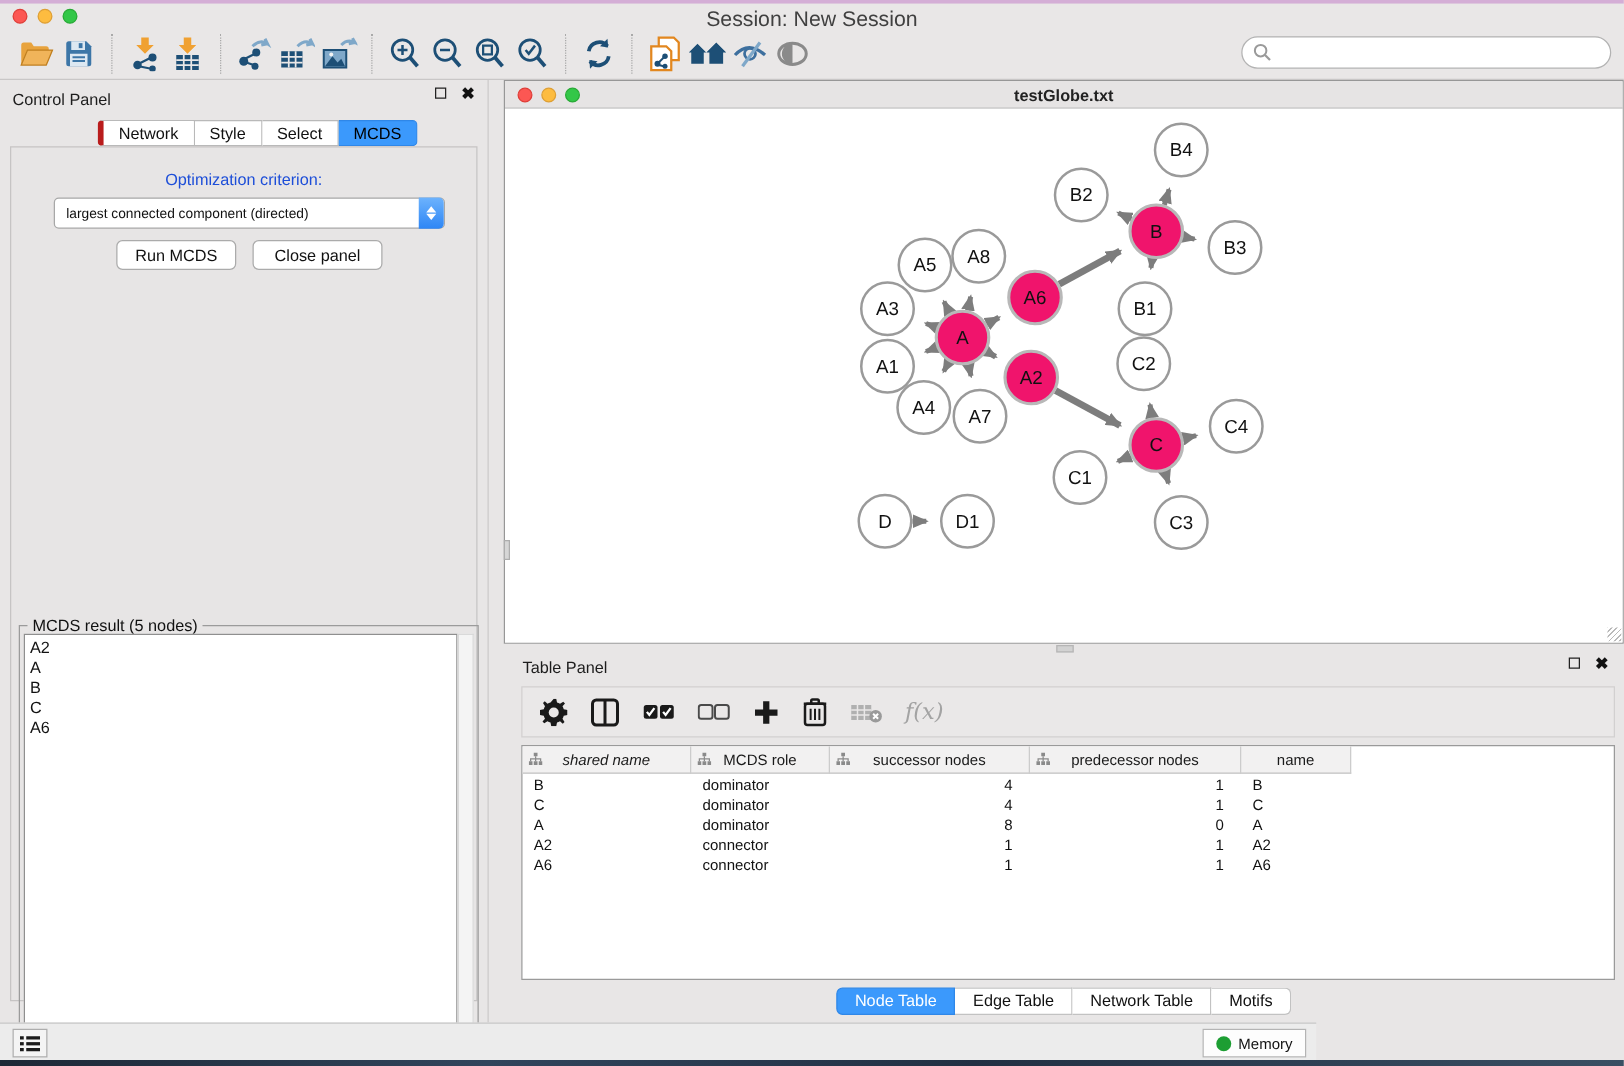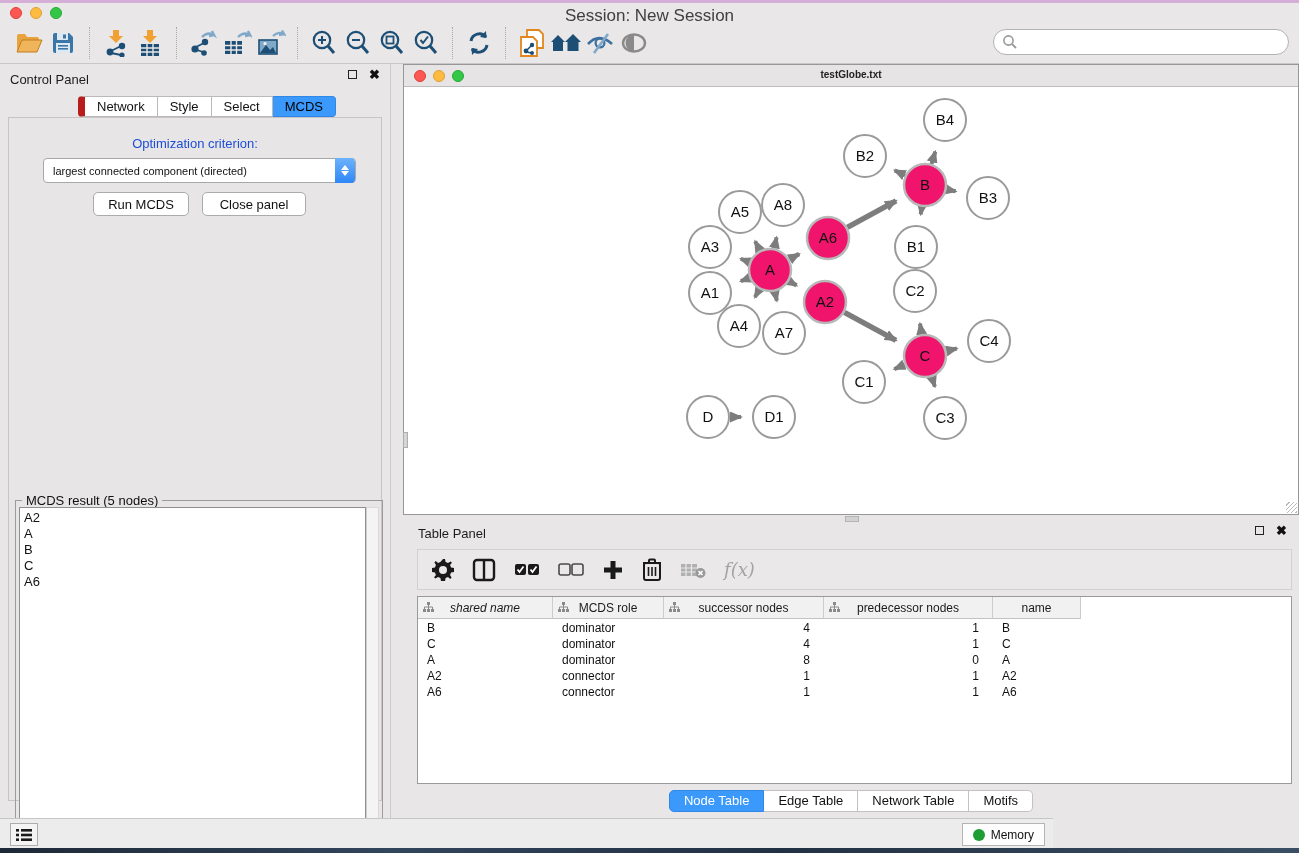--- a/index.html
+++ b/index.html
@@ -30,21 +30,21 @@
   .float-box { width:9px; height:9px; border:1.5px solid #222; display:inline-block; }
   .close-x { font-size:13px; font-weight:bold; color:#111; line-height:9px; }
 
   
   .control-panel { position:absolute; left:0; top:64px; width:391px; height:754px; background:#e8e6e6;
     border-right:1px solid #cccaca; }
   .cp-title { position:absolute; left:10px; top:8px; font-size:13px; color:#1d1d1d; }
   .cp-tabs { position:absolute; left:78px; top:32px; display:flex; height:21px; }
   .cp-tab { background:#fff; border:1px solid #b9b9b9; border-left:none; font-size:13px; color:#111;
     padding:2px 12px 0 12px; height:21px; }
-  .cp-tab:first-child { border-left:7px solid #b91c1c; border-radius:4px 0 0 4px; }
+  .cp-tab:first-child { border-left:5px solid #b91c1c; border-radius:4px 0 0 4px; }
   .cp-tab:last-child { border-radius:0 4px 4px 0; }
   .cp-tab.sel { background:#3b99fc; border-color:#2f87e8; color:#000000; }
   .cp-content { position:absolute; left:8px; top:53px; width:374px; height:684px; background:#e7e5e5;
     border:1px solid #c6c4c4; }
   .opt-label { position:absolute; left:0; right:0; top:18px; text-align:center; font-size:13px; color:#1d4ed8; }
   .criterion { position:absolute; left:34px; top:40px; width:313px; height:25px; background:#fff;
     border:1px solid #a8a8a8; border-radius:4px; font-size:11px; color:#111; display:flex; align-items:center;
     padding-left:9px; }
   .stepper { position:absolute; right:0; top:-1px; width:20px; height:25px; border-radius:0 4px 4px 0;
     background:linear-gradient(#6db3fd,#2e86f5); display:flex; flex-direction:column; align-items:center;
@@ -64,21 +64,21 @@
     border:1px solid #8f8f8f; font-size:13px; color:#111; padding:2px 0 0 4px; overflow:hidden; }
   .result-scroll { position:absolute; top:6px; right:3px; bottom:3px; width:13px; background:#f4f4f4;
     border:1px solid #d9d9d9; border-left:1px solid #cfcfcf; }
   .result-item { line-height:16px; }
 
   
   .net-window { position:absolute; left:403px; top:64px; width:896px; height:451px; background:#fff;
     border:1px solid #979797; }
   .net-titlebar { position:absolute; left:0; top:0; right:0; height:22px; background:#e6e4e4;
     border-bottom:1px solid #bdbdbd; }
-  .net-title { position:absolute; left:0; right:0; top:4px; text-align:center; font-size:10px;
+  .net-title { position:absolute; left:0; right:0; top:4px; text-align:center; font-size:13px;
     font-weight:600; color:#222; }
   .net-lights { position:absolute; left:10px; top:5px; display:flex; gap:7px; }
   .net-canvas { position:absolute; left:0; top:22px; right:0; bottom:0; background:#fff; overflow:hidden; }
   .net-canvas svg text { font-family:"Liberation Sans", sans-serif; }
   .left-grip { position:absolute; left:-1px; top:367px; width:5px; height:16px; background:#d6d6d6;
     border:1px solid #adadad; }
   .resize-grip { position:absolute; right:1px; bottom:1px; width:11px; height:11px;
     background:repeating-linear-gradient(135deg,#fff 0 2px,#b9b9b9 2px 3px); }
 
   

